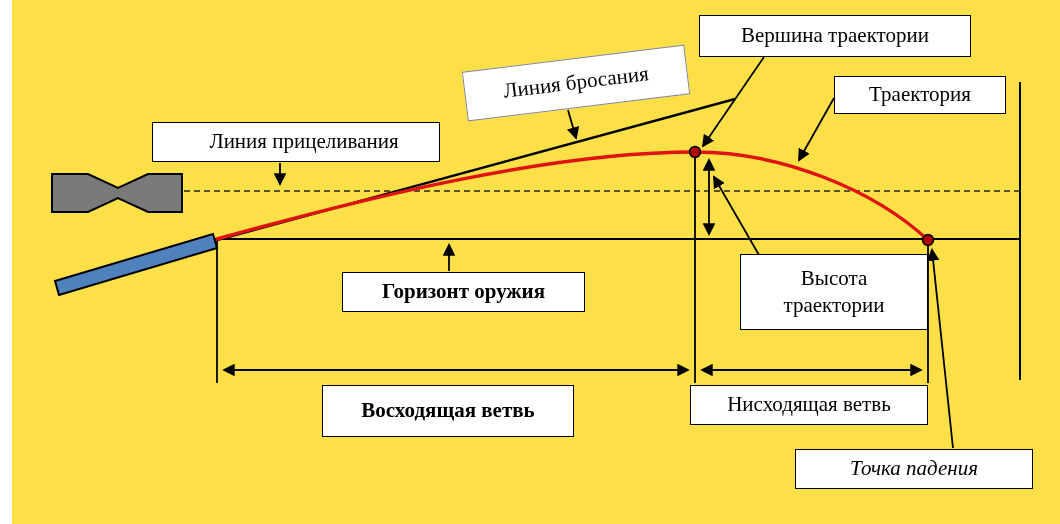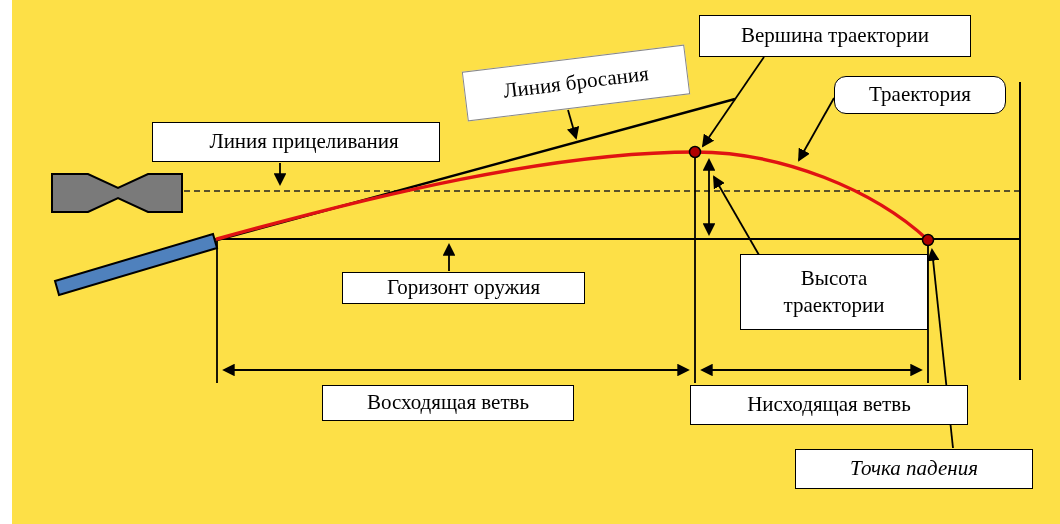--- a/index.html
+++ b/index.html
@@ -17,27 +17,27 @@
     border:1px solid #000;
     background:#fff;
     display:flex;align-items:center;justify-content:center;
     text-align:center;
     font-size:21px;color:#000;
     line-height:1.3;
     box-sizing:border-box;
   }
   .label.tilted{transform:rotate(-7deg);border-color:#888;}
   .lbl-apex       {left:687px;top:15px; width:272px;height:42px;}
-  .lbl-trajectory {left:822px;top:76px; width:172px;height:38px;border-radius:12px;}
+  .lbl-trajectory {left:822px;top:76px; width:172px;height:38px;}
   .lbl-throw      {left:452px;top:58px; width:224px;height:50px;}
   .lbl-aim        {left:140px;top:122px;width:288px;height:40px;padding-left:16px;}
-  .lbl-horizon    {left:330px;top:272px;width:243px;height:32px;}
+  .lbl-horizon    {left:330px;top:272px;width:243px;height:40px;font-weight:bold;}
   .lbl-height     {left:728px;top:254px;width:188px;height:76px;padding:0 18px;text-align:center;}
-  .lbl-ascending  {left:310px;top:385px;width:252px;height:36px;}
-  .lbl-descending {left:678px;top:385px;width:278px;height:40px;}
+  .lbl-ascending  {left:310px;top:385px;width:252px;height:52px;font-weight:bold;}
+  .lbl-descending {left:678px;top:385px;width:238px;height:40px;}
   .lbl-fall       {left:783px;top:449px;width:238px;height:40px;font-style:italic;}
 </style>
 </head>
 <body>
 
 <div id="stage">
 
   <svg id="diagram-svg" width="1060" height="524" viewBox="0 0 1060 524">
     <defs>
       <marker id="ah" viewBox="0 0 10 10" refX="8.5" refY="5" markerWidth="7" markerHeight="7" orient="auto-start-reverse">

